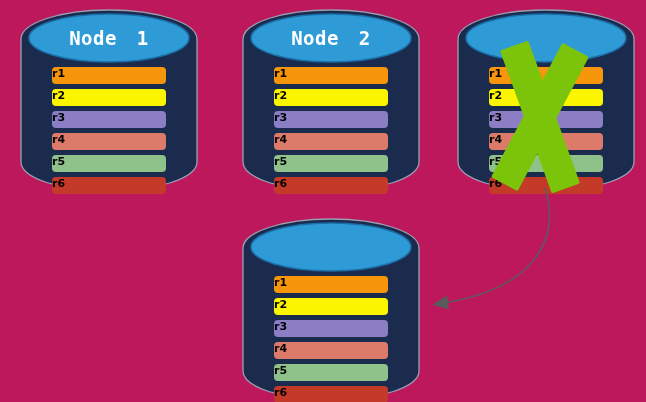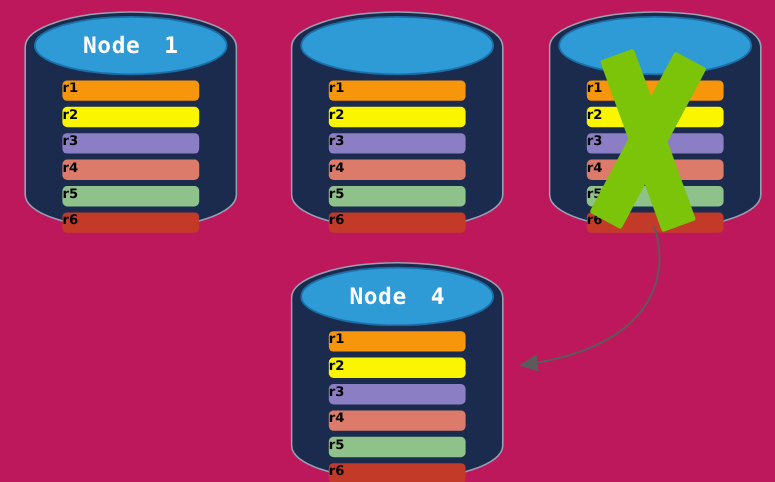--- a/index.html
+++ b/index.html
@@ -55,20 +55,21 @@
       <div class="bar" style="background: rgb(143, 194, 139);">r5</div>
       <div class="bar" style="background: rgb(195, 58, 40);">r6</div>
     </div>
   </div>
 
   <div class="node node-2">
     <svg class="cyl" viewBox="0 0 178 188" preserveAspectRatio="none" aria-hidden="true">
       <path d="M 1 34 A 88 29 0 0 1 177 34 L 177 157 A 88 29 0 0 1 1 157 Z" stroke="#97A1B4" stroke-width="1.3" fill="#1B2B4E"></path>
       <ellipse cx="89" cy="33" rx="80" ry="24" stroke="#1B6FA8" stroke-width="1.5" fill="#2E9AD6"></ellipse>
     </svg>
+    <div class="node-label">Node 2</div>
     <div class="rows">
       <div class="bar" style="background: rgb(247, 149, 11);">r1</div>
       <div class="bar" style="background: rgb(251, 245, 0);">r2</div>
       <div class="bar" style="background: rgb(139, 126, 197);">r3</div>
       <div class="bar" style="background: rgb(221, 123, 107);">r4</div>
       <div class="bar" style="background: rgb(143, 194, 139);">r5</div>
       <div class="bar" style="background: rgb(195, 58, 40);">r6</div>
     </div>
   </div>
 
@@ -89,21 +90,20 @@
       <div class="x-stroke x-stroke-a" style="background: rgb(124, 196, 9);"></div>
       <div class="x-stroke x-stroke-b" style="background: rgb(124, 196, 9);"></div>
     </div>
   </div>
 
   <div class="node node-4">
     <svg class="cyl" viewBox="0 0 178 188" preserveAspectRatio="none" aria-hidden="true">
       <path d="M 1 34 A 88 29 0 0 1 177 34 L 177 157 A 88 29 0 0 1 1 157 Z" stroke="#97A1B4" stroke-width="1.3" fill="#1B2B4E"></path>
       <ellipse cx="89" cy="33" rx="80" ry="24" stroke="#1B6FA8" stroke-width="1.5" fill="#2E9AD6"></ellipse>
     </svg>
-    <div class="node-label">Node 4</div>
     <div class="rows">
       <div class="bar" style="background: rgb(247, 149, 11);">r1</div>
       <div class="bar" style="background: rgb(251, 245, 0);">r2</div>
       <div class="bar" style="background: rgb(139, 126, 197);">r3</div>
       <div class="bar" style="background: rgb(221, 123, 107);">r4</div>
       <div class="bar" style="background: rgb(143, 194, 139);">r5</div>
       <div class="bar" style="background: rgb(195, 58, 40);">r6</div>
     </div>
   </div>
 

